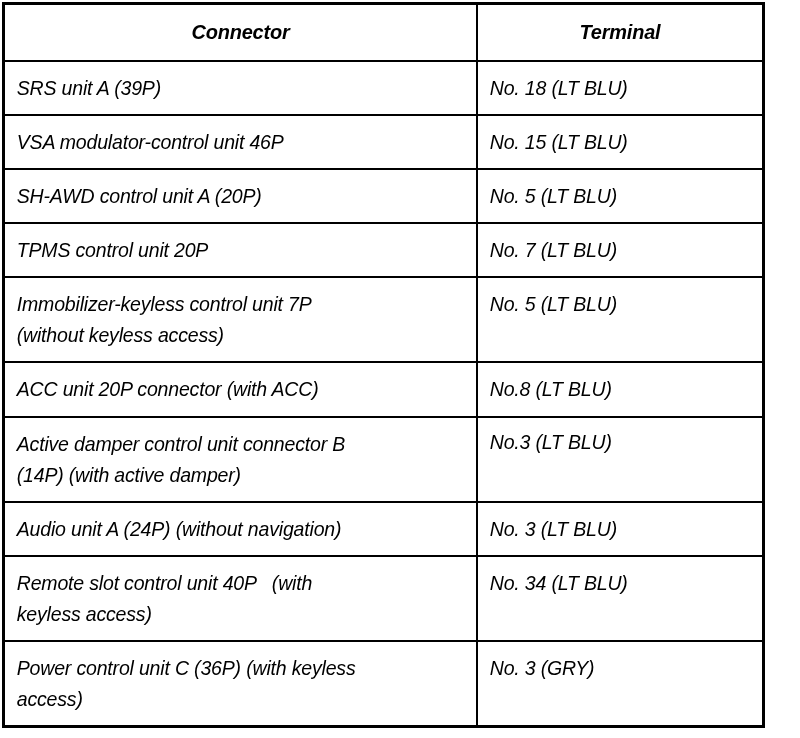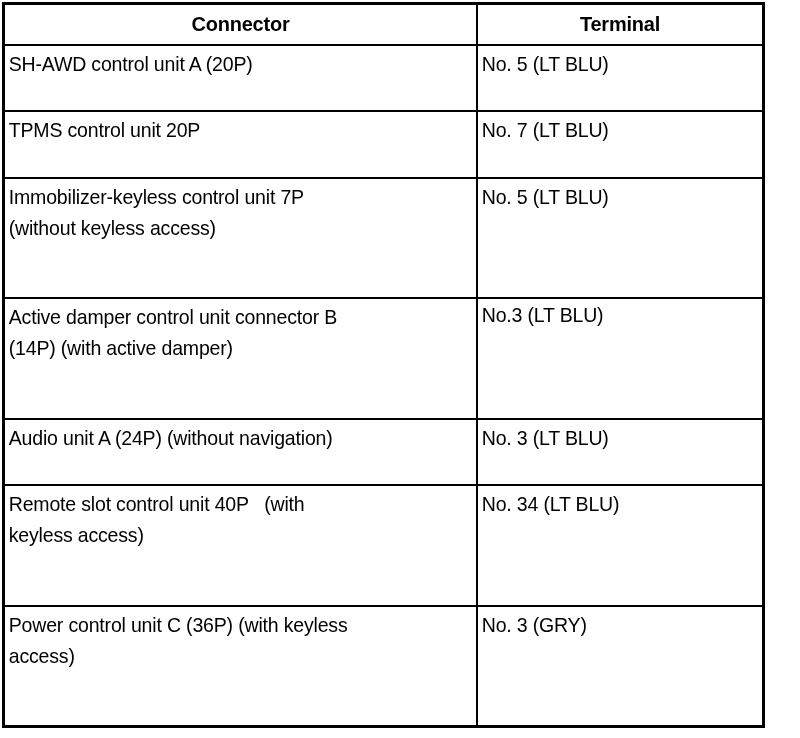--- a/index.html
+++ b/index.html
@@ -33,22 +33,23 @@
   }
 
   col.col-connector { width: 472px; }
   col.col-terminal  { width: 285px; }
 
   table.spec-table th,
   table.spec-table td {
     border: 0;
     border-top: 2px solid #000000;
     border-left: 2px solid #000000;
-    padding: 0;
+    padding: 8px;
     vertical-align: top;
+    font-style: italic;
   }
   table.spec-table tr:first-child th {
     border-top: 0;
   }
   table.spec-table th:first-child,
   table.spec-table td:first-child {
     border-left: 0;
   }
 
   .cell-inner {
@@ -95,20 +96,36 @@
           <span class="cell-inner">Connector</span>
         </th>
         <th>
           <span class="cell-inner">Terminal</span>
         </th>
       </tr>
     </thead>
     <tbody id="table-body">
         <tr>
           <td>
+            <span class="cell-inner">SRS unit A (39P)</span>
+          </td>
+          <td>
+            <span class="cell-inner">No. 18 (LT BLU)</span>
+          </td>
+        </tr>
+        <tr>
+          <td>
+            <span class="cell-inner">VSA modulator-control unit 46P</span>
+          </td>
+          <td>
+            <span class="cell-inner">No. 15 (LT BLU)</span>
+          </td>
+        </tr>
+        <tr>
+          <td>
             <span class="cell-inner">SH-AWD control unit A (20P)</span>
           </td>
           <td>
             <span class="cell-inner">No. 5 (LT BLU)</span>
           </td>
         </tr>
         <tr>
           <td>
             <span class="cell-inner">TPMS control unit 20P</span>
           </td>
@@ -116,20 +133,28 @@
             <span class="cell-inner">No. 7 (LT BLU)</span>
           </td>
         </tr>
         <tr>
           <td>
             <span class="cell-inner">Immobilizer-keyless control unit 7P
 (without keyless access)</span>
           </td>
           <td>
             <span class="cell-inner">No. 5 (LT BLU)</span>
+          </td>
+        </tr>
+        <tr>
+          <td>
+            <span class="cell-inner">ACC unit 20P connector (with ACC)</span>
+          </td>
+          <td>
+            <span class="cell-inner">No.8 (LT BLU)</span>
           </td>
         </tr>
         <tr>
           <td>
             <span class="cell-inner">Active damper control unit connector B
 (14P) (with active damper)</span>
           </td>
           <td class="v-center">
             <span class="cell-inner">No.3 (LT BLU)</span>
           </td>

